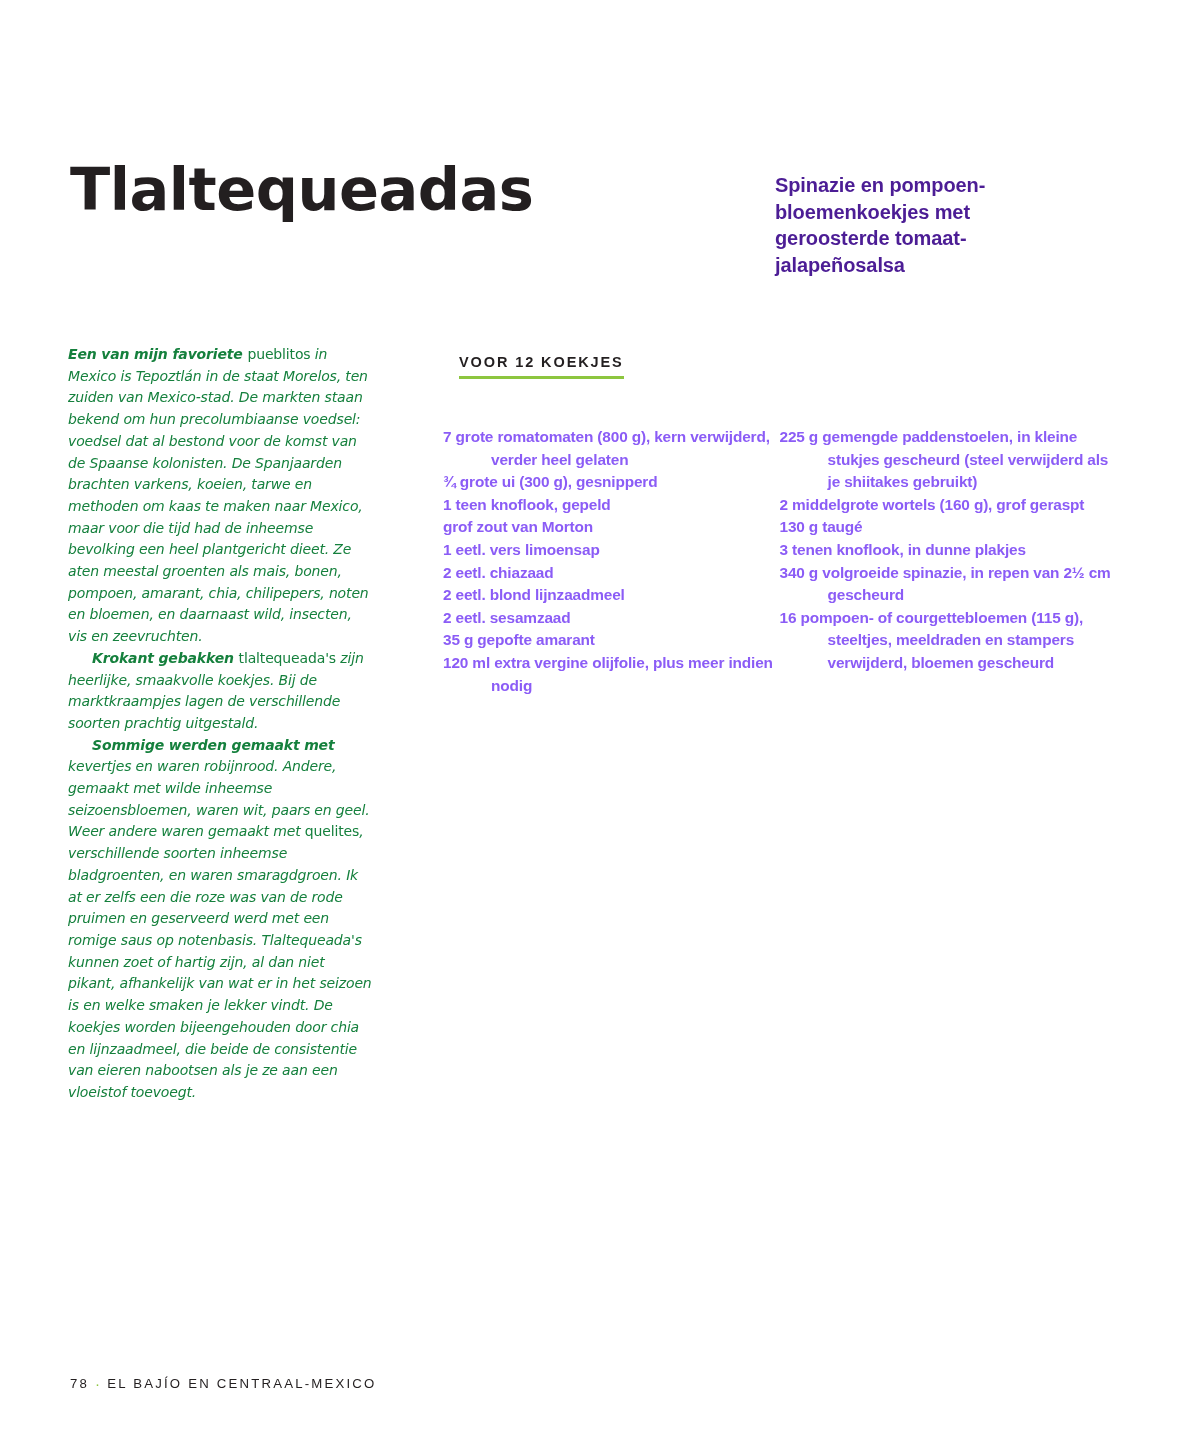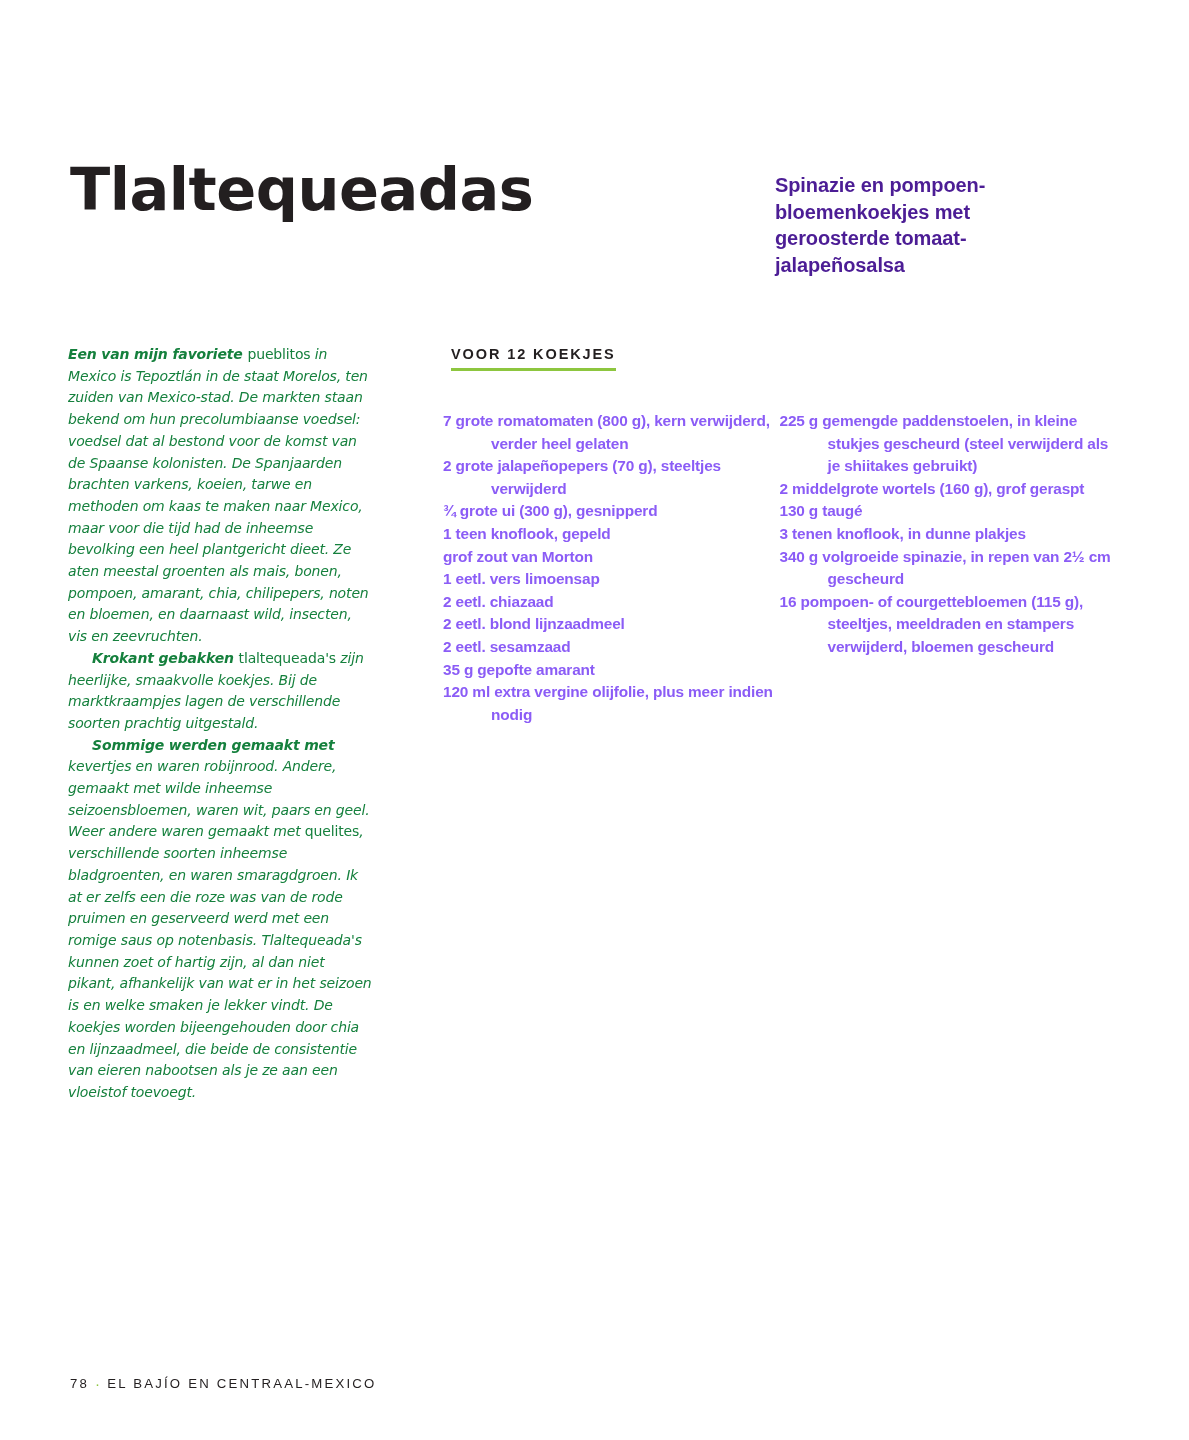--- a/index.html
+++ b/index.html
@@ -97,21 +97,21 @@
     top: 338px;
     width: 672px;
   }
 
   .yield-heading {
     font-family: "Liberation Sans", sans-serif;
     font-size: 14.5px;
     font-weight: 700;
     letter-spacing: 1.9px;
     color: #231f20;
-    margin: 8px;
+    margin: 16px;
     display: inline-block;
     padding-bottom: 6px;
     border-bottom: 3px solid #8dc63f;
   }
 
   .ing-columns {
     margin-top: 31px;
     display: flex;
     gap: 0px;
   }
@@ -192,21 +192,20 @@
     </p>
   </div>
 
   <div class="ingredients">
     <div class="yield-heading">VOOR 12 KOEKJES</div>
 
     <div class="ing-columns">
       <div class="ing-col col-1">
         <ul class="ing-list">
             <li class="ing-item">7 grote romatomaten (800 g), kern verwijderd, verder heel gelaten</li>
-            <li class="ing-item">2 grote jalapeñopepers (70 g), steeltjes verwijderd</li>
             <li class="ing-item">¾ grote ui (300 g), gesnipperd</li>
             <li class="ing-item">1 teen knoflook, gepeld</li>
             <li class="ing-item">grof zout van Morton</li>
             <li class="ing-item">1 eetl. vers limoensap</li>
             <li class="ing-item">2 eetl. chiazaad</li>
             <li class="ing-item">2 eetl. blond lijnzaadmeel</li>
             <li class="ing-item">2 eetl. sesamzaad</li>
             <li class="ing-item">35 g gepofte amarant</li>
             <li class="ing-item">120 ml extra vergine olijfolie, plus meer indien nodig</li>
           </ul>

